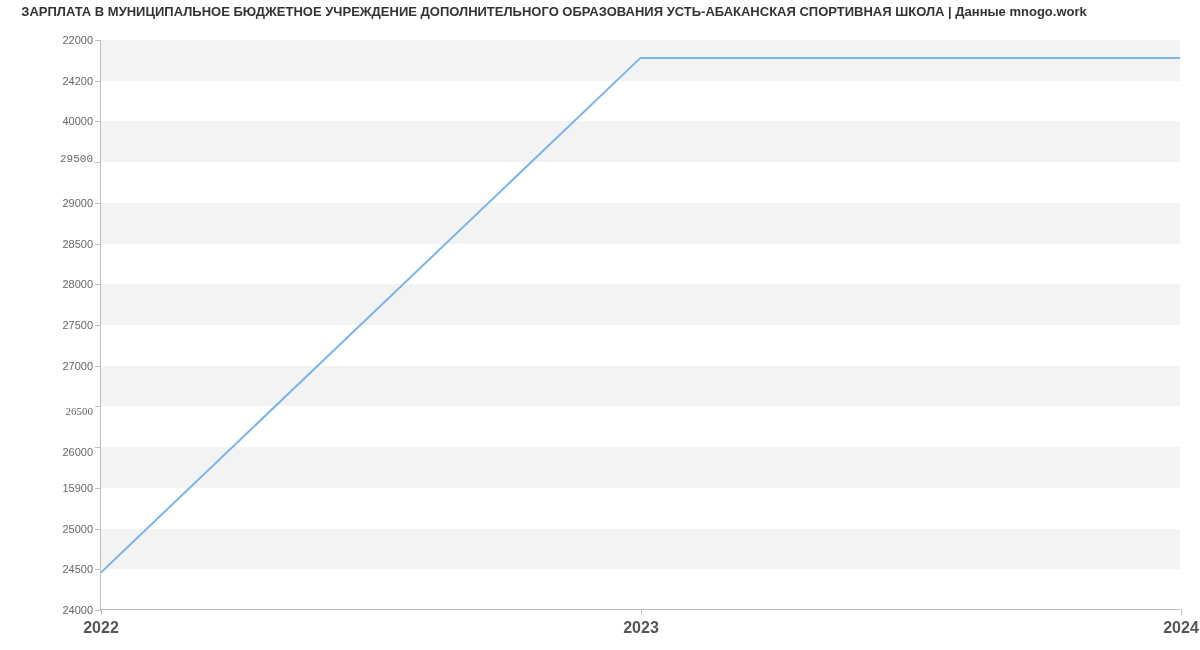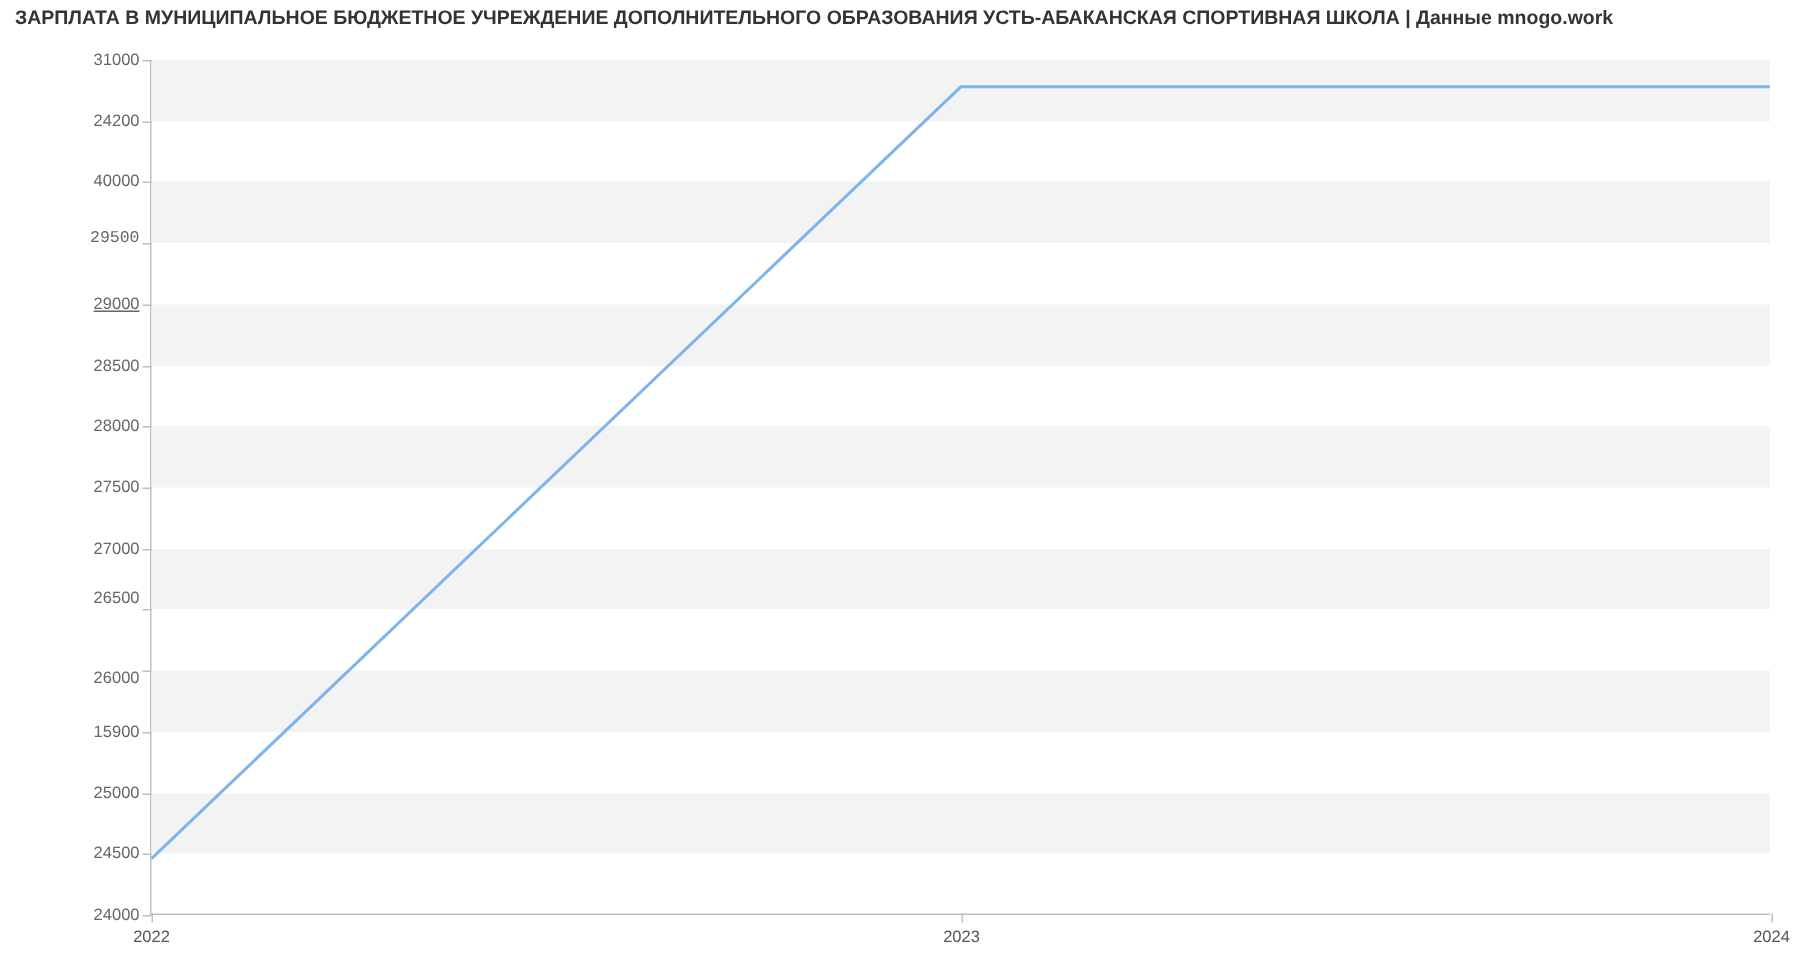--- a/index.html
+++ b/index.html
@@ -8,20 +8,21 @@
     width: 1200px;
     height: 650px;
     background: #ffffff;
     font-family: Verdana, Arial, sans-serif;
     color: #333333;
   }
   .chart-wrap {
     position: relative;
     width: 1108px;
     height: 650px;
+    text-align: center;
   }
   .title {
     position: absolute;
     top: 4px;
     left: 10px;
     right: 10px;
     font-size: 13px;
     font-weight: bold;
     color: #333;
     white-space: nowrap;
@@ -56,22 +57,22 @@
     position: absolute;
     right: 100%;
     width: 6px;
     height: 1px;
     background: #bfbfbf;
   }
   .tick-x {
     position: absolute;
     top: 100%;
     transform: translateX(-50%);
-    font-size: 11px;
-    font-weight: normal;
+    font-size: 16px;
+    font-weight: bold;
     color: #555;
     padding-top: 10px;
     white-space: nowrap;
   }
   .tick-x-mark {
     position: absolute;
     top: 100%;
     width: 1px;
     height: 6px;
     background: #bfbfbf;
@@ -111,39 +112,39 @@
       <div class="tick-y" style="top: 570px;">24000</div>
       <div class="tick-y-mark" style="top: 529.286px;"></div>
       <div class="tick-y" style="top: 529.286px;">24500</div>
       <div class="tick-y-mark" style="top: 488.571px;"></div>
       <div class="tick-y" style="top: 488.571px; margin-left: 48px;">25000</div>
       <div class="tick-y-mark" style="top: 447.857px;"></div>
       <div class="tick-y" style="top: 447.857px;">15900</div>
       <div class="tick-y-mark" style="top: 407.143px;"></div>
       <div class="tick-y" style="top: 412px;">26000</div>
       <div class="tick-y-mark" style="top: 366.429px;"></div>
-      <div class="tick-y" style="top: 359px;">26500</div>
+      <div class="tick-y" style="top: 371px; font-family: Liberation Serif, serif;">26500</div>
       <div class="tick-y-mark" style="top: 325.714px;"></div>
       <div class="tick-y" style="top: 325.714px; margin-left: 19px;">27000</div>
       <div class="tick-y-mark" style="top: 285px;"></div>
       <div class="tick-y" style="top: 285px; margin-left: 13px;">27500</div>
       <div class="tick-y-mark" style="top: 244.286px;"></div>
       <div class="tick-y" style="top: 244.286px;">28000</div>
       <div class="tick-y-mark" style="top: 203.571px;"></div>
       <div class="tick-y" style="top: 203.571px;">28500</div>
       <div class="tick-y-mark" style="top: 162.857px;"></div>
-      <div class="tick-y" style="top: 162.857px; text-decoration: underline;">29000</div>
+      <div class="tick-y" style="top: 162.857px;">29000</div>
       <div class="tick-y-mark" style="top: 122.143px;"></div>
       <div class="tick-y" style="top: 119px; font-family: Liberation Mono, monospace;">29500</div>
       <div class="tick-y-mark" style="top: 81.4286px;"></div>
       <div class="tick-y" style="top: 81.4286px;">40000</div>
       <div class="tick-y-mark" style="top: 40.7143px;"></div>
       <div class="tick-y" style="top: 40.7143px;">24200</div>
       <div class="tick-y-mark" style="top: 0px;"></div>
-      <div class="tick-y" style="top: 0px;">31000</div>
+      <div class="tick-y" style="top: 0px;">22000</div>
       <div class="tick-x-mark" style="left: 0px;"></div>
       <div class="tick-x" style="left: 0px;">2022</div>
       <div class="tick-x-mark" style="left: 540px;"></div>
       <div class="tick-x" style="left: 540px;">2023</div>
       <div class="tick-x-mark" style="left: 1080px;"></div>
       <div class="tick-x" style="left: 1080px;">2024</div>
     </div>
 </div>
 
 </body></html>

